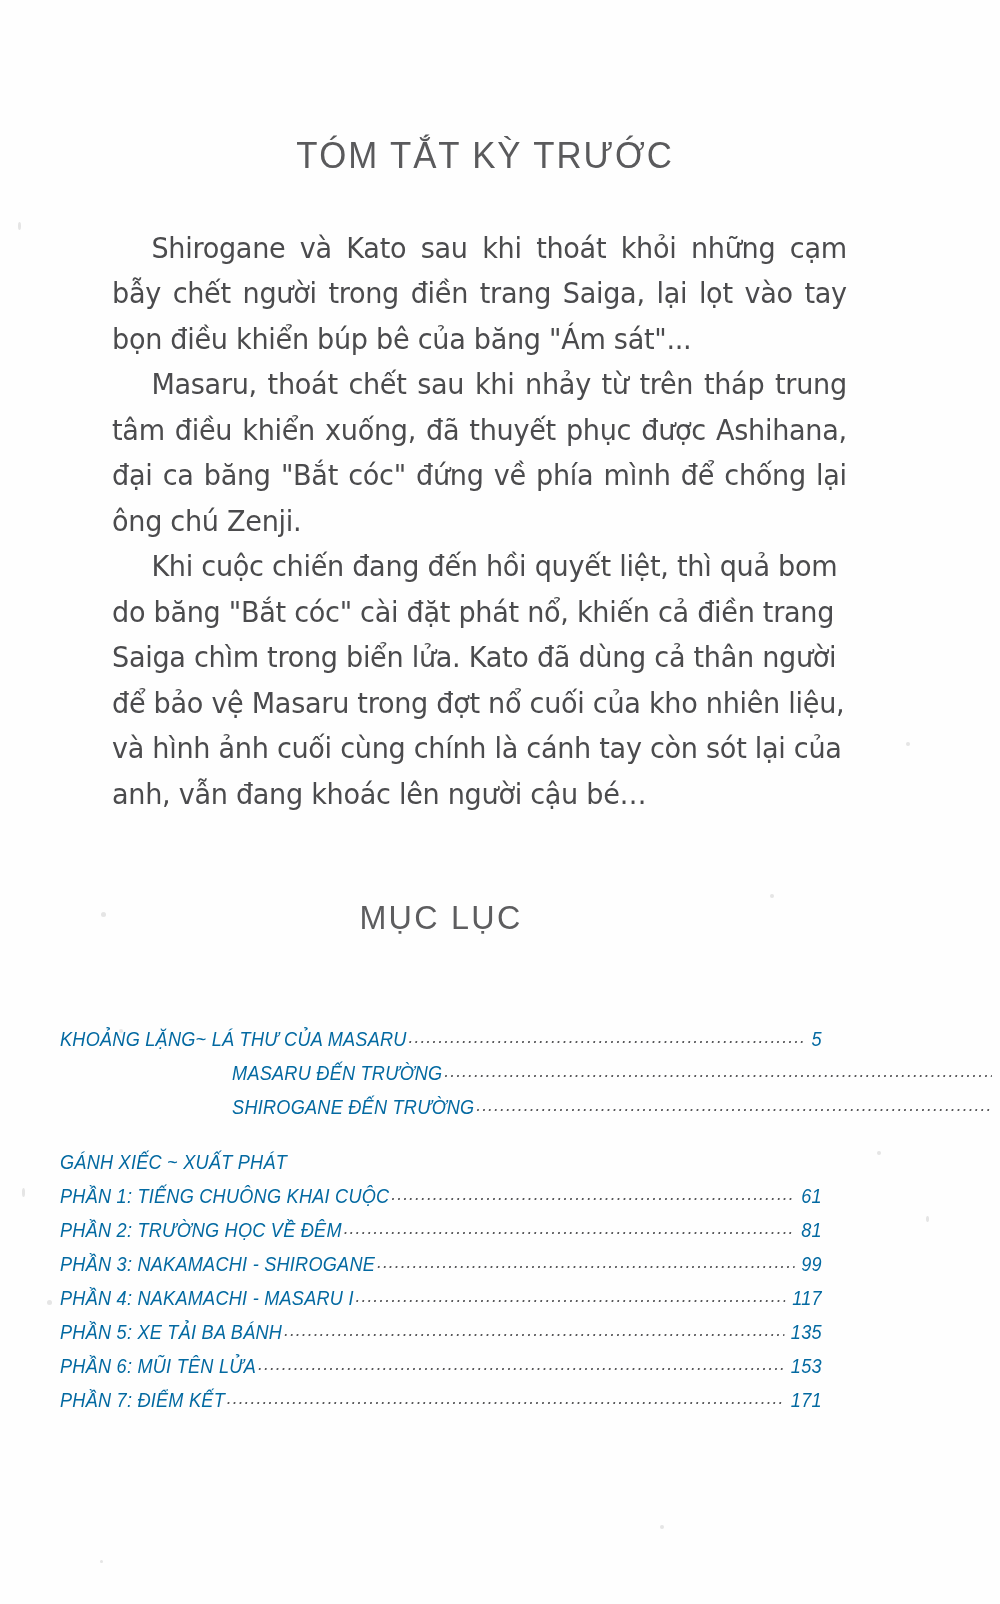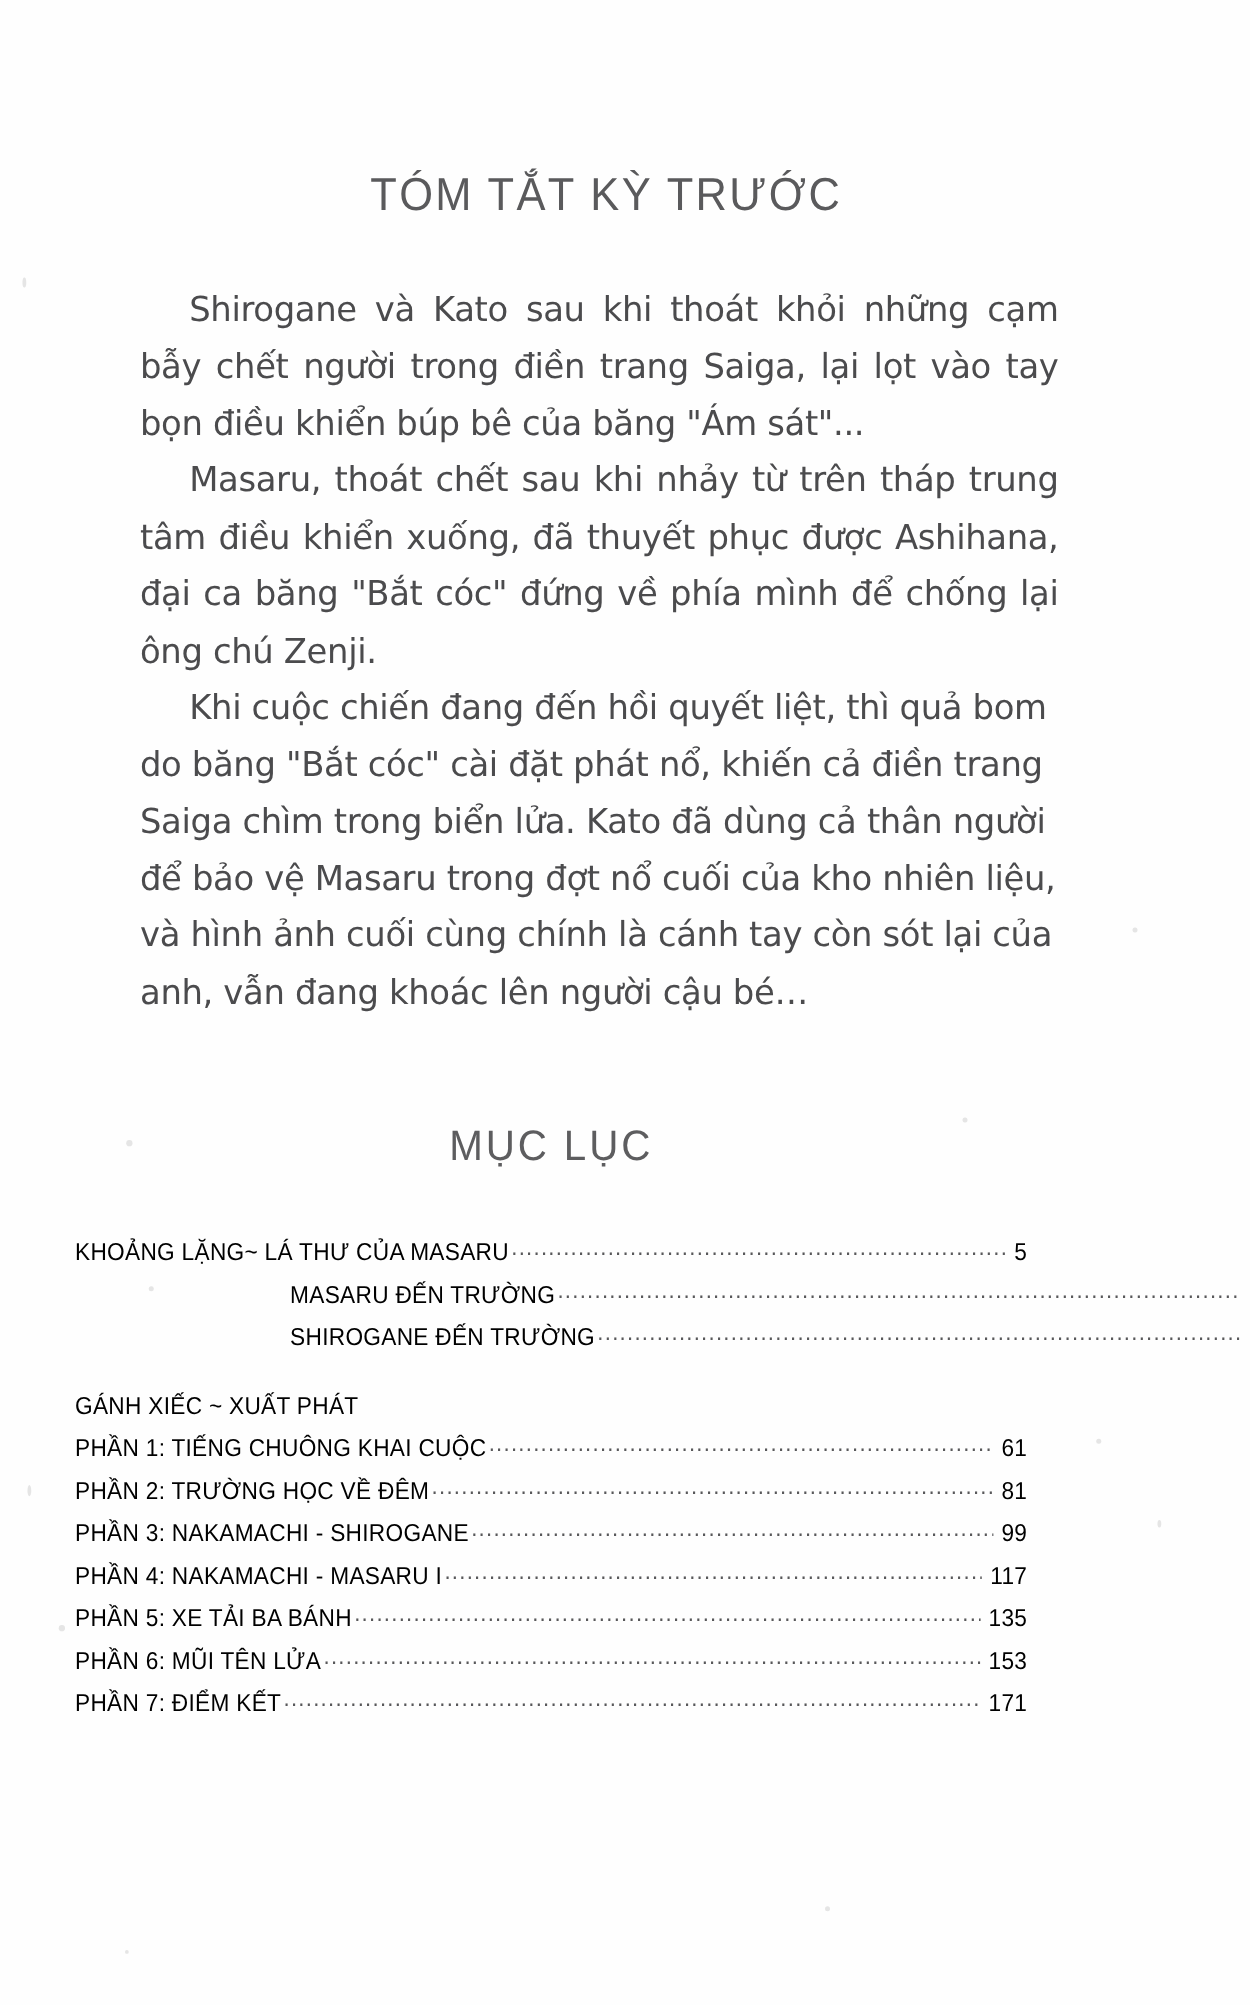--- a/index.html
+++ b/index.html
@@ -84,26 +84,27 @@
     font-family: "Liberation Sans", sans-serif;
     font-size: 34px;
     letter-spacing: 2.4px;
     color: #5d5d5f;
     font-weight: 400;
     line-height: 1;
     transform: scaleX(0.95);
   }
 
   .toc-list {
-    margin: 54px auto 0 auto;
+    margin: 92px auto 0 auto;
     width: 762px;
-    color: #000000;
+    color: #0369a1;
     font-family: "Liberation Sans", sans-serif;
     font-size: 19.5px;
     letter-spacing: 0.25px;
+    font-style: italic;
   }
 
   .toc-row {
     display: flex;
     align-items: baseline;
     height: 34px;
     white-space: nowrap;
     transform: scaleX(0.93);
     transform-origin: left center;
     width: 107.5%;

